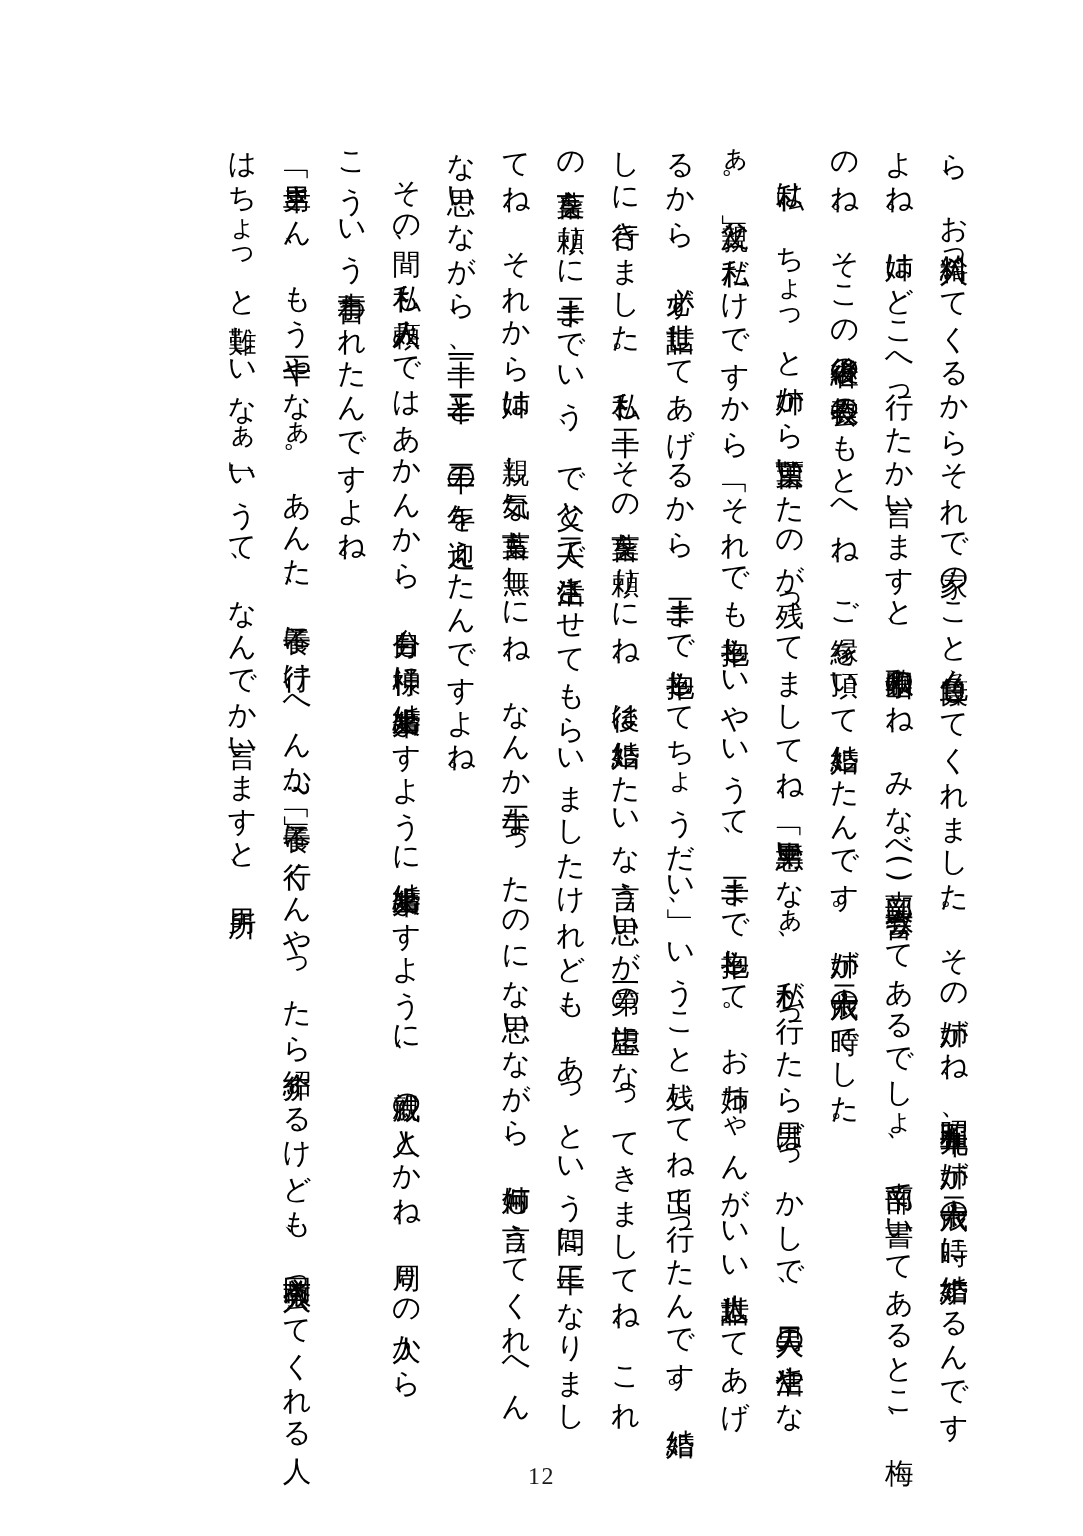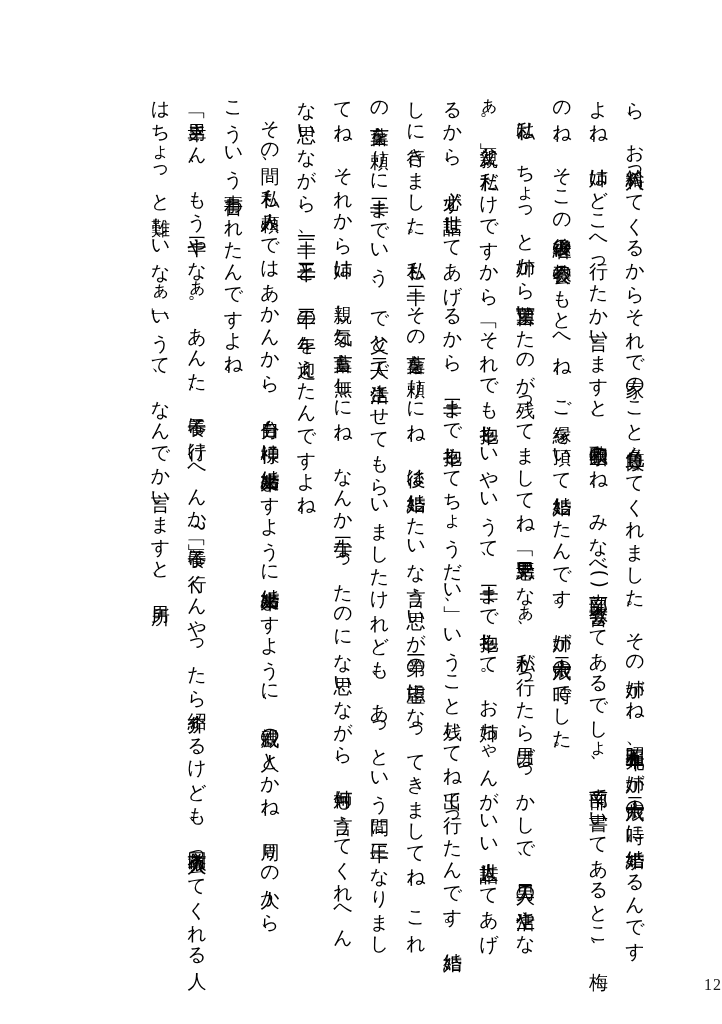--- a/index.html
+++ b/index.html
@@ -40,21 +40,21 @@
     padding: 0;
   }
   .text-area p.indent {
     text-indent: 1em;         
   }
   .page-number {
     position: absolute;
     bottom: 30px;
     left: 0;
     width: 100%;
-    text-align: right;
+    text-align: center;
     font-family: "Liberation Serif", serif;
     font-size: 16px;
     letter-spacing: 1px;
     color: #1a1a1a;
   }
 </style>
 </head>
 <body>
 
 <div class="page">

